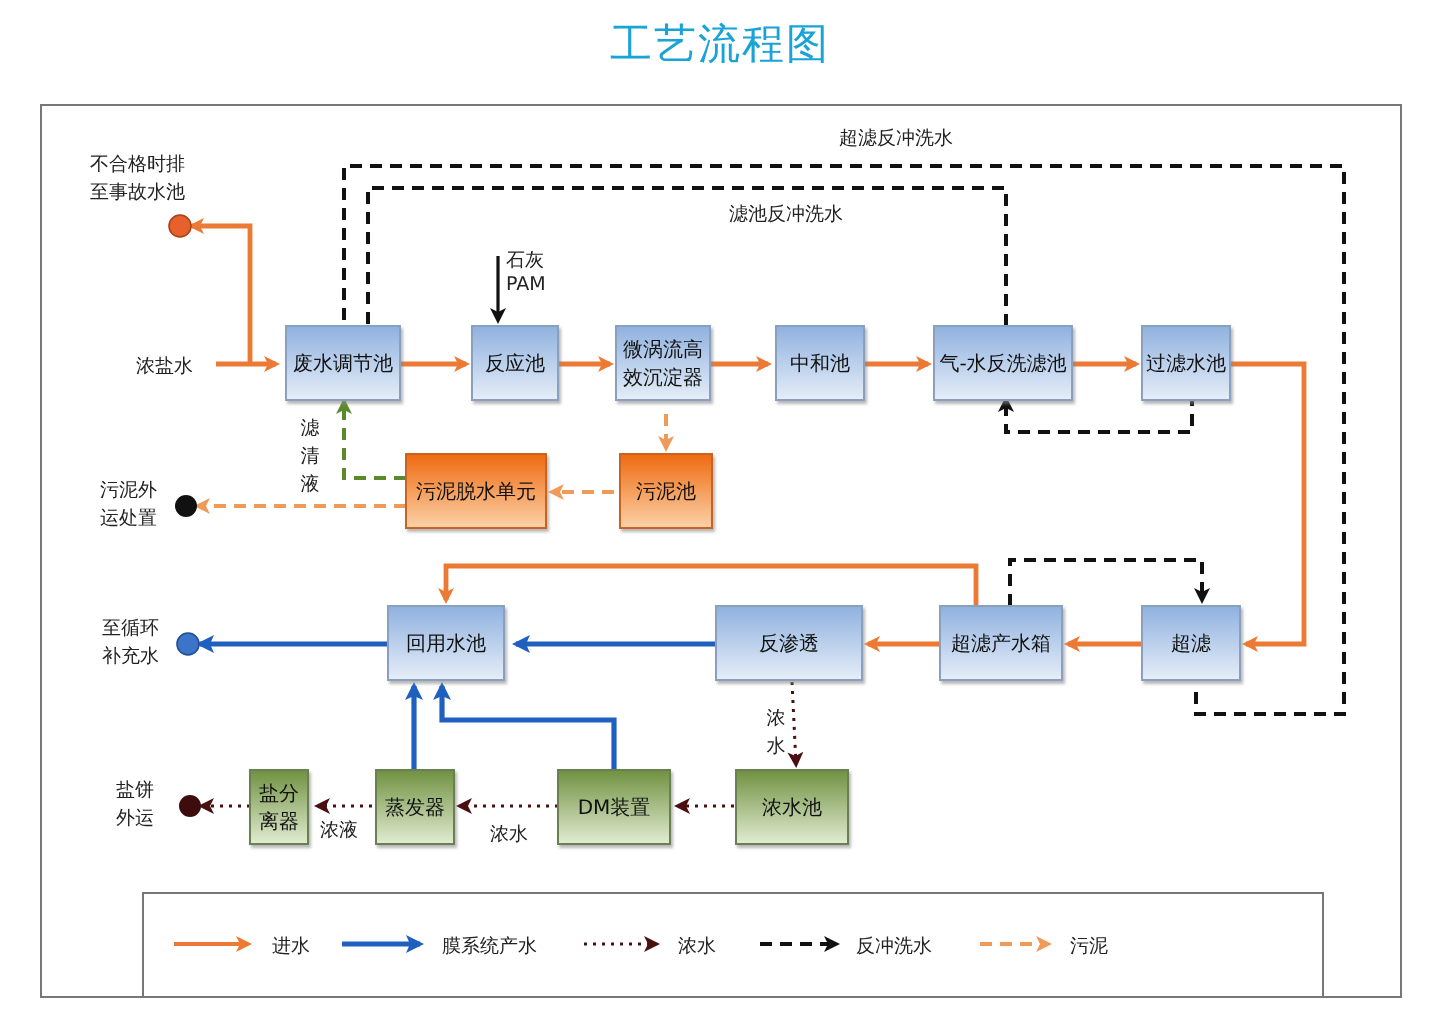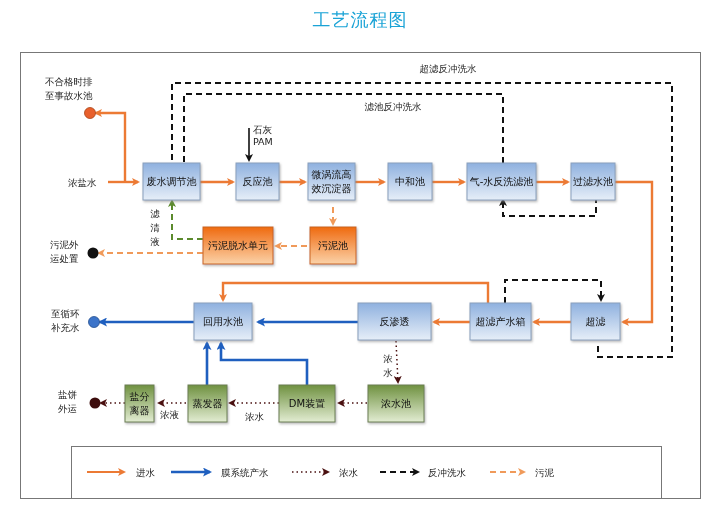--- a/index.html
+++ b/index.html
@@ -1,17 +1,17 @@
 <!DOCTYPE html>
 <html><head>
 <meta charset="utf-8">
 <style>
   html,body{margin:0;padding:0;background:#fff;}
   body{width:720px;height:517px;position:relative;overflow:hidden;font-family:"DejaVu Sans","Liberation Sans",sans-serif;}
-  #title{position:absolute;left:0;top:8px;width:720px;text-align:center;font-size:18px;color:#1aa3d6;letter-spacing:1px;}
+  #title{position:absolute;left:0;top:8px;width:720px;text-align:center;font-size:21px;color:#1aa3d6;letter-spacing:1px;}
   svg{position:absolute;left:0;top:0;}
   .lbl{font-size:9.5px;fill:#222;font-family:"DejaVu Sans","Liberation Sans",sans-serif;}
   .box-text{font-size:10px;fill:#111;font-family:"DejaVu Sans","Liberation Sans",sans-serif;}
 </style>
 </head>
 <body>
 
 <div id="title">工艺流程图</div>
 
 <svg width="720" height="517" viewBox="0 0 720 517">

